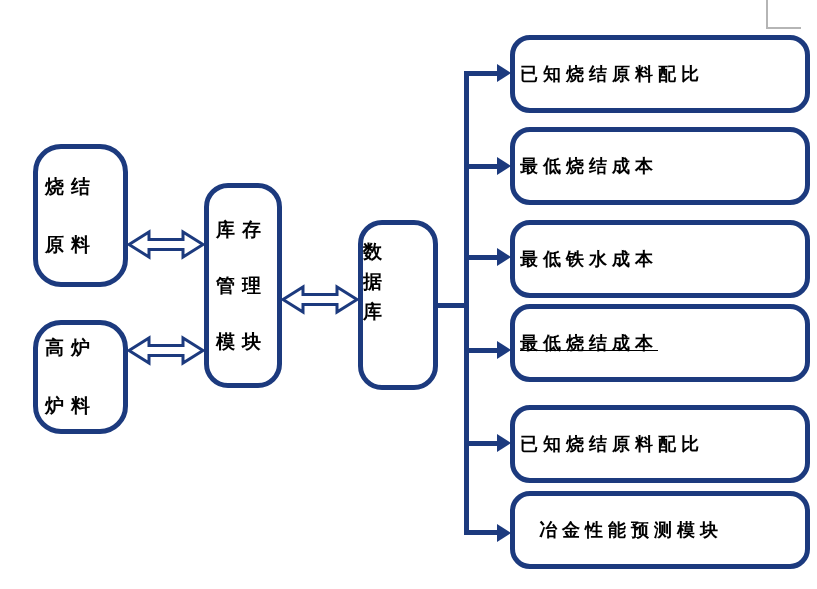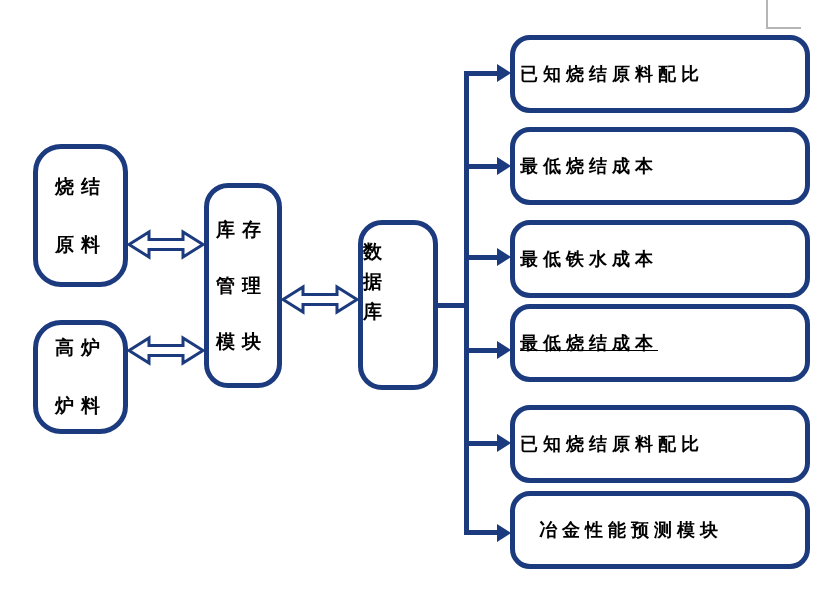--- a/index.html
+++ b/index.html
@@ -9,21 +9,21 @@
     --navy:#1c3a7e;
     --gray:#b5b5b5;
   }
   .box{
     position:absolute;box-sizing:border-box;background:#ffffff;
     border:5px solid var(--navy);
     display:flex;flex-direction:column;align-items:flex-start;justify-content:center;
     font-weight:bold;color:#000000;text-align:center;
   }
   .box span{display:block;line-height:22px;}
-  .left-box{width:95px;border-radius:28px;font-size:19px;letter-spacing:7px;padding-left:17px;row-gap:36px;}
+  .left-box{width:95px;border-radius:28px;font-size:19px;letter-spacing:7px;padding-left:7px;row-gap:36px;}
   .mid-box{left:204px;top:183px;width:78px;height:205px;border-radius:24px;font-size:19px;letter-spacing:7px;padding-left:7px;row-gap:34px;}
   .db-box{left:358px;top:220px;width:80px;height:170px;border-radius:24px;font-size:19px;justify-content:flex-start;padding-top:16px;row-gap:8px;}
   .right-box{left:510px;width:300px;height:78px;border-radius:20px;font-size:18px;letter-spacing:5px;padding-left:5px;}
   .dbl-arrow{position:absolute;width:78px;height:31px;}
   .dbl-arrow polygon{fill:#ffffff;stroke:var(--navy);stroke-width:3;stroke-linejoin:miter;}
   .line{position:absolute;background:var(--navy);}
   .trunk{left:464px;top:71px;width:5px;height:464px;}
   .branch-line{left:464px;width:34px;height:5px;}
   .db-link{left:438px;top:303px;width:28px;height:5px;}
   .arrow-head{

